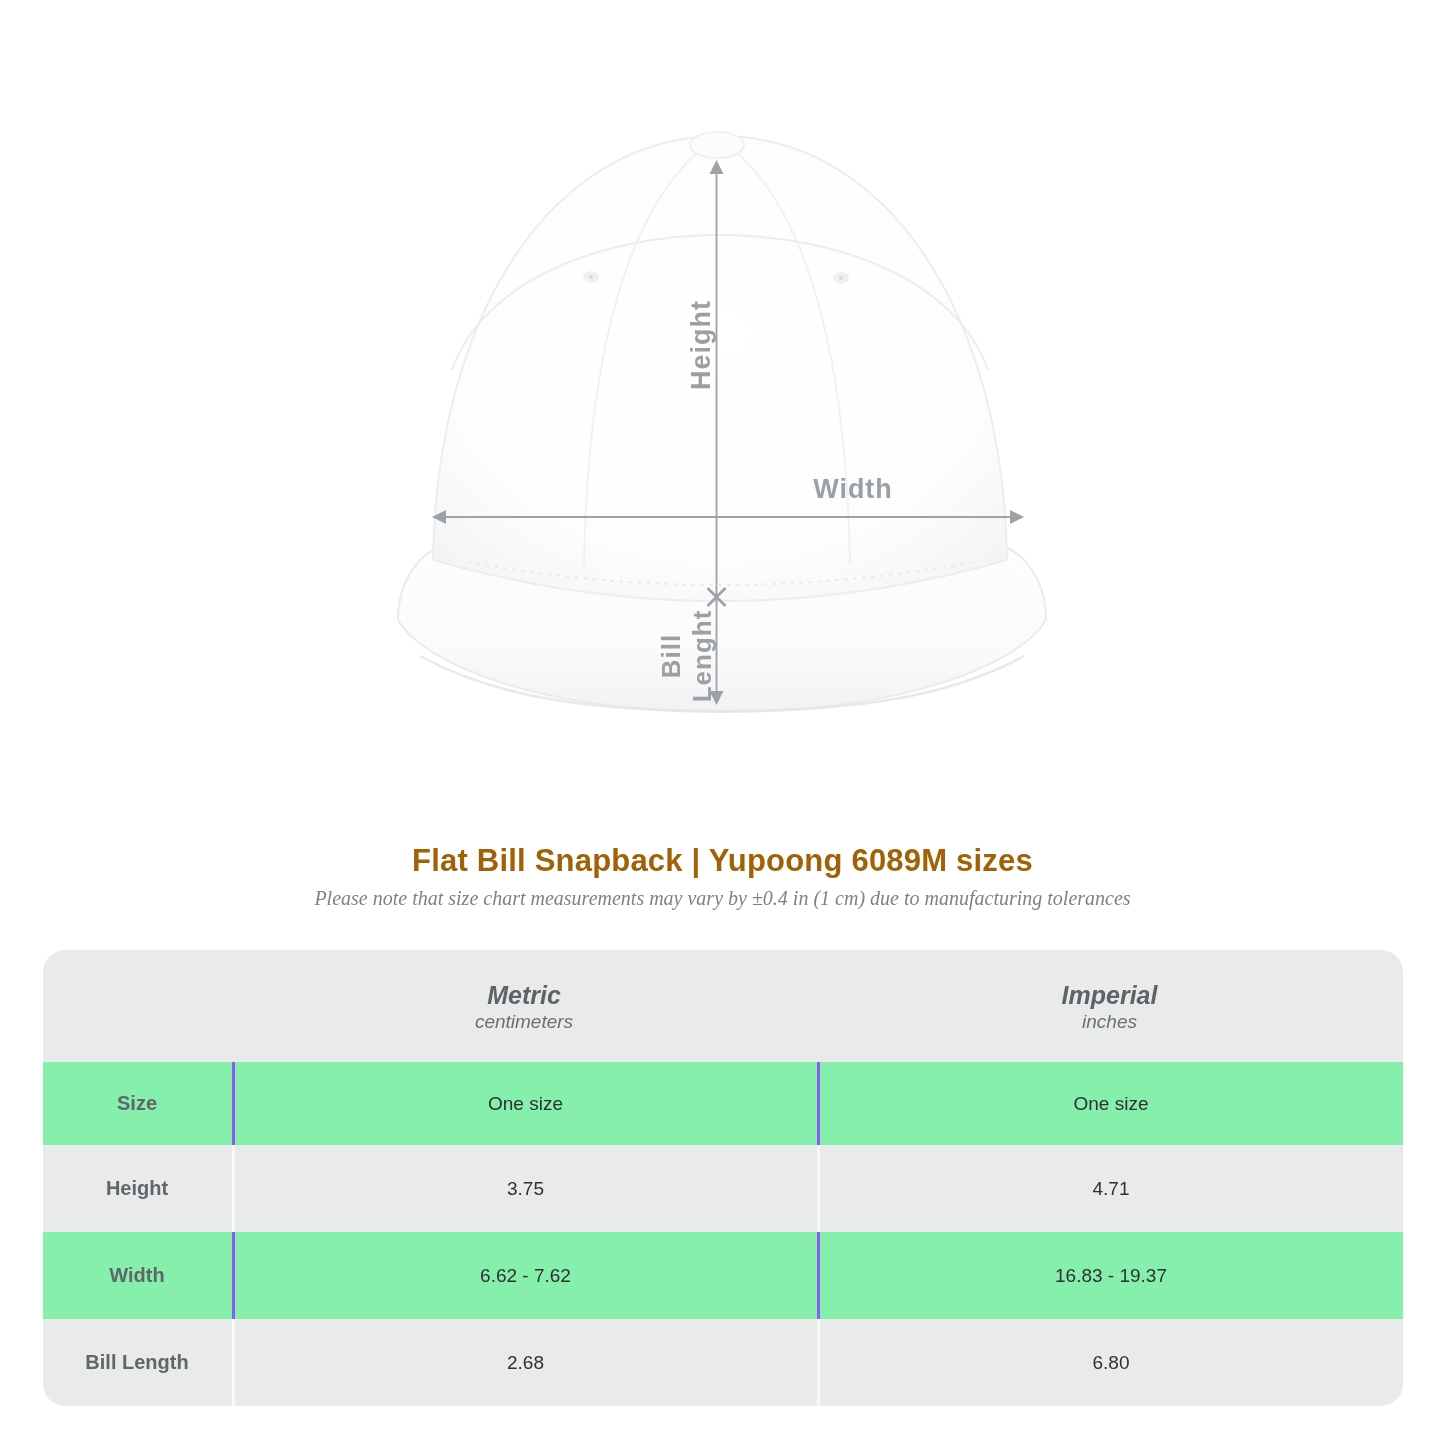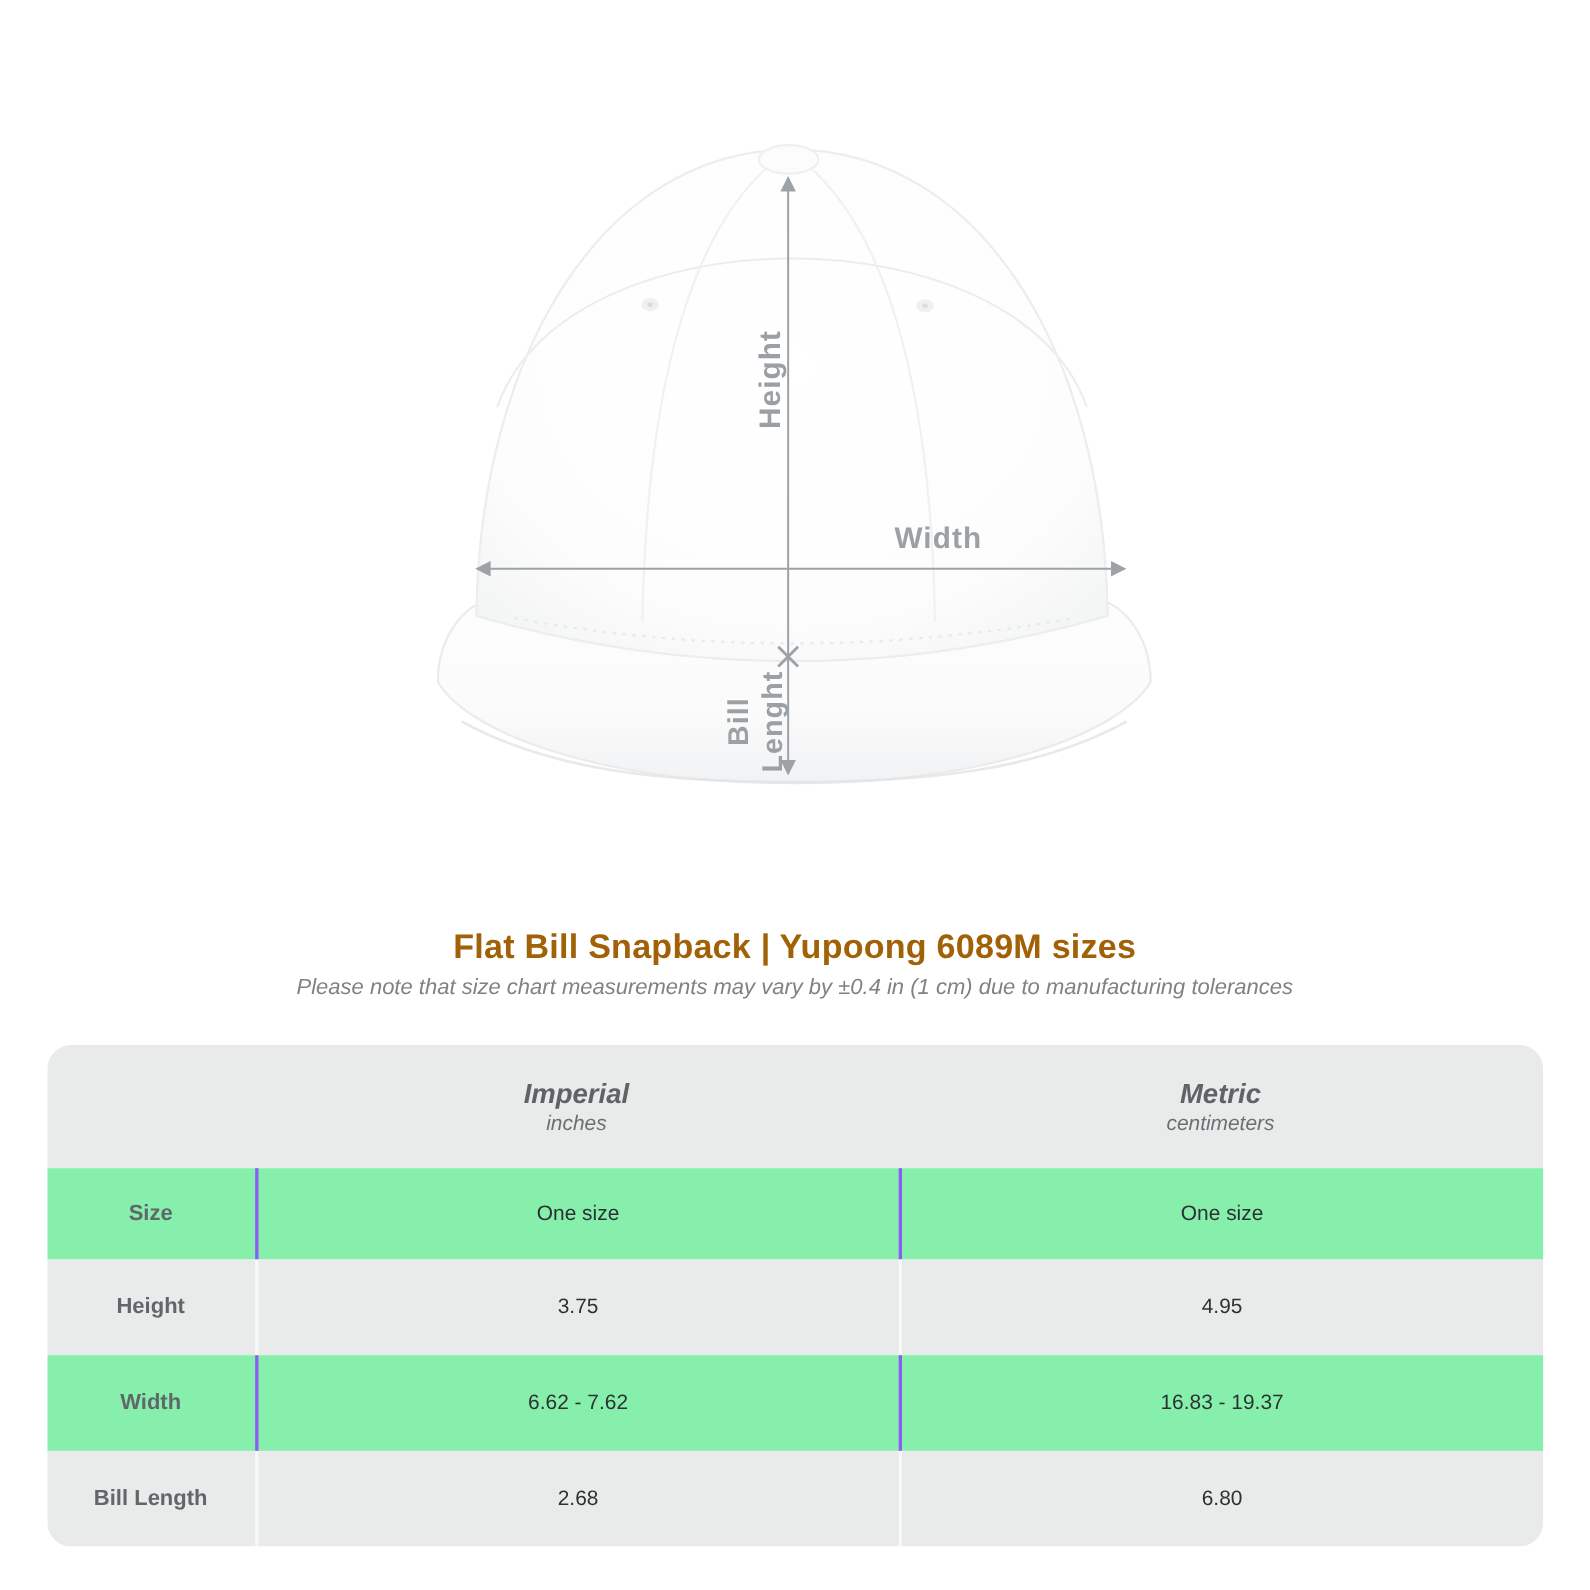--- a/index.html
+++ b/index.html
@@ -22,21 +22,21 @@
     text-align:center;font-size:26px;line-height:31px;
   }
   .mlabel.bill span{display:block;}
   
   .title-wrap{text-align:center;margin:0;padding:0;}
   h1.page-title{
     margin:44px 0 0 0;font-size:31px;line-height:34px;color:#a16207;
     font-weight:bold;letter-spacing:.2px;
   }
   .subtitle{
-    margin:9px 0 0 0;font-size:20px;color:#7e8285;font-style:italic;
+    margin:9px 0 0 0;font-size:20px;color:#7e8285;font-style:italic;font-family:Liberation Serif, serif;
   }
   
   .size-table{
     width:1360px;margin:40px auto 0 auto;border-radius:22px;overflow:hidden;
   }
   .thead{
     background:#e9eaea;height:112px;
     display:grid;grid-template-columns:189px 585px 586px;align-items:center;
   }
   .thead .hgroup{text-align:center;padding-top:2px;}
@@ -139,39 +139,39 @@
 <div class="title-wrap">
   <h1 class="page-title">Flat Bill Snapback | Yupoong 6089M sizes</h1>
   <p class="subtitle">Please note that size chart measurements may vary by ±0.4 in (1 cm) due to manufacturing tolerances</p>
 </div>
 
 <div class="size-table">
 
   <div class="thead">
     <div class="hgroup"></div>
     <div class="hgroup">
+      <div class="hd-title">Metric</div>
+      <div class="hd-unit">centimeters</div>
+    </div>
+    <div class="hgroup">
       <div class="hd-title">Imperial</div>
       <div class="hd-unit">inches</div>
-    </div>
-    <div class="hgroup">
-      <div class="hd-title">Metric</div>
-      <div class="hd-unit">centimeters</div>
     </div>
   </div>
 
   <div class="trow first">
     <div class="cell rowlabel">Size</div>
     <div class="cell">One size</div>
     <div class="cell">One size</div>
   </div>
 
   <div class="trow alt">
     <div class="cell rowlabel">Height</div>
     <div class="cell">3.75</div>
-    <div class="cell">4.95</div>
+    <div class="cell">4.71</div>
   </div>
 
   <div class="trow">
     <div class="cell rowlabel">Width</div>
     <div class="cell">6.62 - 7.62</div>
     <div class="cell">16.83 - 19.37</div>
   </div>
 
   <div class="trow alt">
     <div class="cell rowlabel">Bill Length</div>

